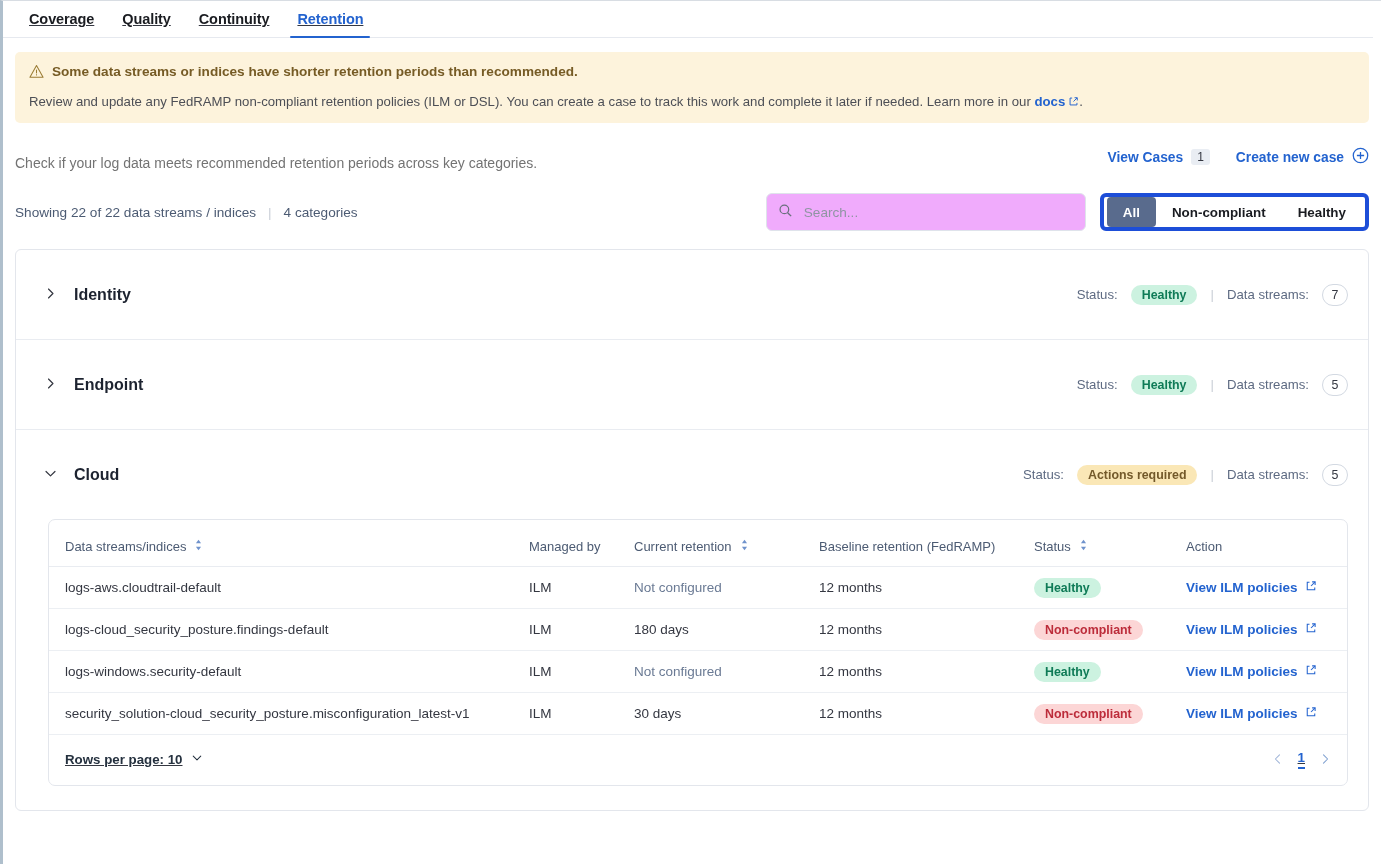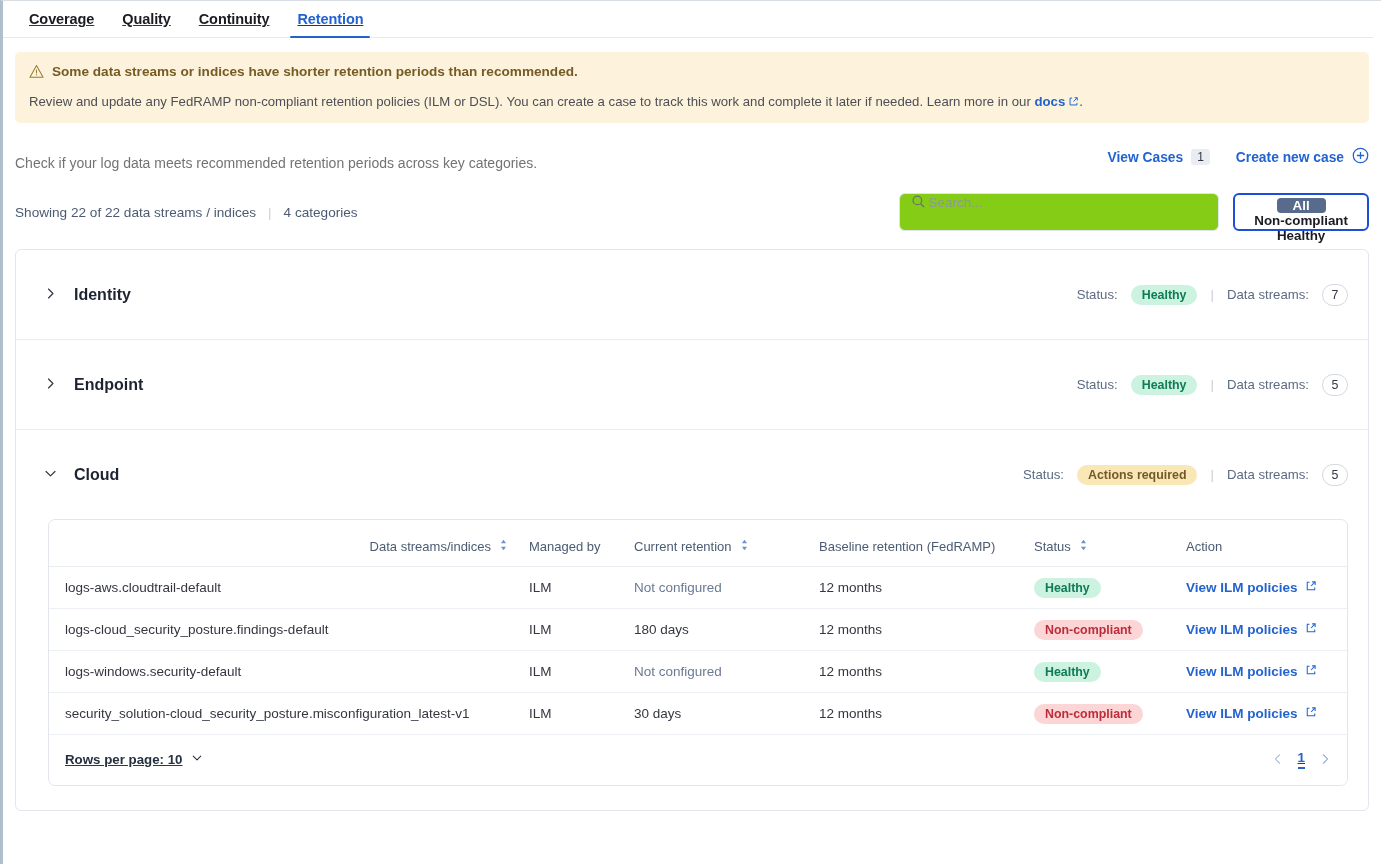--- a/index.html
+++ b/index.html
@@ -85,32 +85,32 @@
   .filter-row {
     display:flex; align-items:center; justify-content:space-between;
     margin: 22px 12px 0 12px;
   }
   .showing { font-size:13.6px; color:#4c5b73; display:flex; align-items:flex-end; gap:12px;}
   .vsep { color:#c9ced6; }
   .right-controls { display:flex; align-items:center; gap:14px; }
   .search-box {
     width: 320px; height: 38px;
     border:1px solid #dfe3eb; border-radius:6px;
-    display:flex; align-items:flex-start; gap:0; padding: 0 11px;
-    background:#84cc16;
+    display:flex; align-items:center; gap:9px; padding: 0 11px;
+    background:#f0abfc;
   }
   .search-box input {
     border:none; outline:none; flex:1; font-size:13.6px;
     font-family:"Liberation Sans", sans-serif; color:#343741;
     background:transparent;
   }
   .search-box input::placeholder { color:#8f95a3; }
   .seg {
     display:flex; align-items:center; height:38px;
-    border:2px solid #1d4ed8; border-radius:6px; padding:3px; background:#fff;flex-direction:column;
+    border:4px solid #1d4ed8; border-radius:6px; padding:3px; background:#fff;
   }
   .seg-btn {
     height:30px; display:flex; align-items:center; padding:0 16px;
     font-size:13.4px; font-weight:bold; color:#1a1c21; border-radius:4px;
     cursor:pointer;
   }
   .seg-btn.active { background:#596b8d; color:#ffffff; }
 
   
   .accordion {
@@ -144,21 +144,21 @@
     margin: 0 20px 24px 32px;
     border:1px solid #e3e6ec; border-radius:7px; background:#fff;
     overflow:hidden;
   }
   table { width:100%; border-collapse:collapse; }
   thead th {
     text-align:left; font-size:13px; font-weight:normal; color:#4c5b73;
     padding: 19px 10px 12px 10px;
     border-bottom:1px solid #e9ecf1; white-space:nowrap;
   }
-  thead th:first-child { padding-left:16px;text-align:right; }
+  thead th:first-child { padding-left:16px; }
   .th-inner { display:inline-flex; align-items:center; gap:7px; }
   tbody td {
     font-size:13.5px; color:#343741; padding: 13px 10px;
     border-bottom:1px solid #eceff3; white-space:nowrap;
   }
   tbody td:first-child { padding-left:16px; }
   tbody tr:last-child td { border-bottom:1px solid #eceff3; }
   .muted { color:#6a7a94; }
   .link {
     color:#2363cf; font-weight:bold; cursor:pointer;

